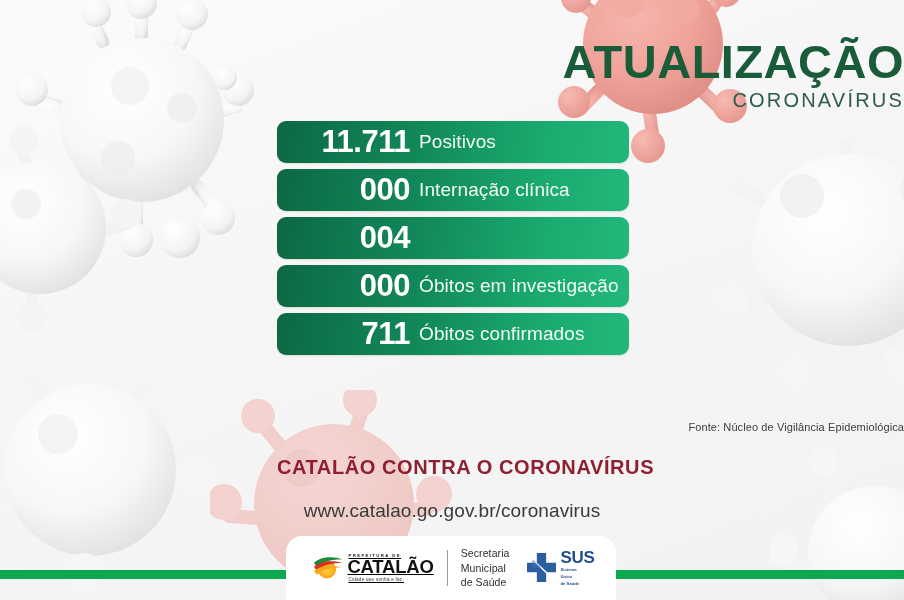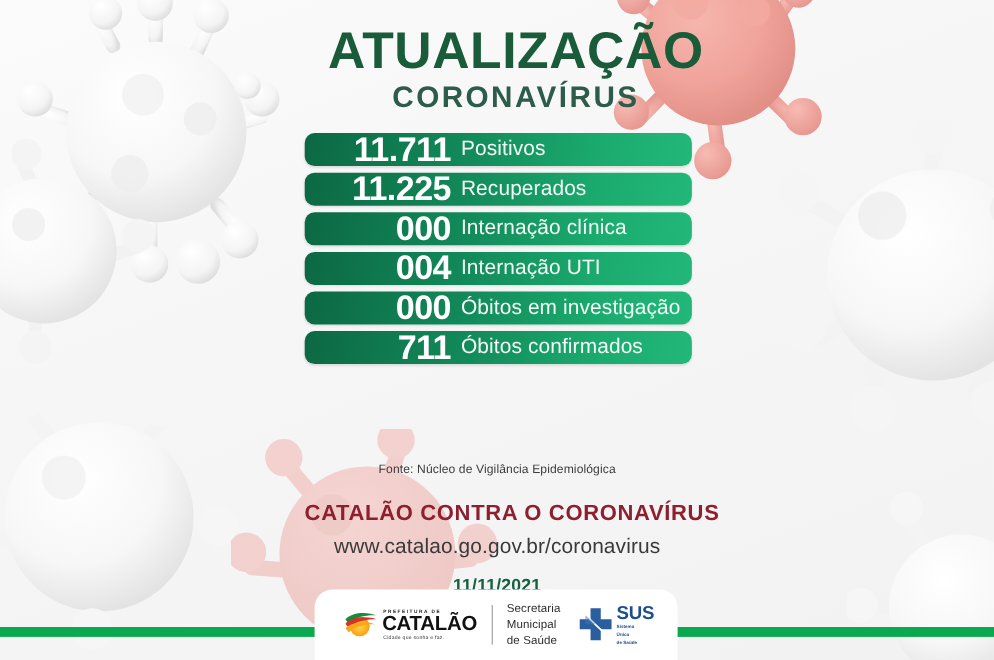--- a/index.html
+++ b/index.html
@@ -15,35 +15,35 @@
     width:904px; height:600px;
     background:linear-gradient(160deg,#fbfbfb 0%,#f6f6f6 40%,#f2f2f2 100%);
     overflow:hidden;
   }
 
   
   .virus { position:absolute; pointer-events:none; }
   .virus svg { display:block; width:100%; height:100%; }
 
   
-  .header { position:absolute; left:0; right:0; top:22px; text-align:center; z-index:6;padding-left:34px; }
+  .header { position:absolute; left:0; right:0; top:38px; text-align:right; z-index:6;padding-left:34px; }
   .title {
     font-size:47px; font-weight:bold; letter-spacing:0.5px;
     color:#1a5c3a; line-height:1.02;
   }
   .subtitle {
-    font-size:27px; font-weight:700; letter-spacing:2.2px;
+    font-size:20px; font-weight:400; letter-spacing:2.2px;
     color:#2d5c4a; line-height:1.25; margin-top:2px;
   }
 
   
   .bars { position:absolute; left:277px; top:121px; width:352px; z-index:6; }
   .bar {
     position:relative;
-    height:30px; margin-bottom:6px;
+    height:42px; margin-bottom:6px;
     border-radius:9px;
     background:linear-gradient(100deg,#0d6b45 0%,#11措7a52 1%,#138f5f 40%,#1aa96c 72%,#21b577 100%);
     background:linear-gradient(100deg,#0c6843 0%,#128a5a 42%,#1bab6e 76%,#22b87a 100%);
     box-shadow:0 1px 2px rgba(0,0,0,0.10);
     display:flex; align-items:center;
     overflow:hidden;
   }
   .bar .num {
     width:133px; flex:0 0 133px;
     text-align:right;
@@ -59,35 +59,35 @@
     font-size:19px; font-weight:300;
     letter-spacing:0.1px;
     line-height:1;
     white-space:nowrap;
     padding-bottom:1px;
   }
 
   
   .source {
     position:absolute; left:0; right:0; top:421px;
-    text-align:center;
+    text-align:right;
     font-size:11px; color:#3c3c3c; font-weight:400;
     letter-spacing:0.1px; z-index:6;
   }
   .campaign {
     position:absolute; left:0; right:0; top:455px;
     text-align:center; z-index:6;
   }
   .campaign .line1 {
     font-size:20px; font-weight:bold; color:#8e1f2e;
     letter-spacing:0.6px; line-height:1.25;padding-left:27px;
   }
   .campaign .line2 {
     font-size:19px; font-weight:300; color:#3a3a3a;
-    letter-spacing:0.1px; line-height:1.35; margin-top:5px;
+    letter-spacing:0.1px; line-height:1.35; margin-top:18px;
   }
   .campaign .date {
     margin-top:13px;
     font-size:16px; font-weight:bold; color:#14613f;
     letter-spacing:0.2px;
   }
 
   
   .stripe {
     position:absolute; left:0; right:0; top:570px; height:9px;
@@ -100,21 +100,21 @@
     width:330px; height:64px;
     background:#ffffff;
     border-radius:16px 16px 0 0;
     z-index:7;
     display:flex; align-items:center; justify-content:center;
     gap:0px;
   }
 
   .logo-catalao { display:flex; align-items:center; gap:4px; margin-left:6px; }
   .catalao-mark { width:30px; height:26px; flex:0 0 30px; }
-  .catalao-text { line-height:1; }
+  .catalao-text { line-height:1;text-decoration:underline; }
   .catalao-text .pref {
     font-size:4.3px; letter-spacing:1.4px; color:#222; font-weight:bold;
     display:block; margin-left:1px;
   }
   .catalao-text .name {
     font-size:18.5px; font-weight:bold; color:#111;
     letter-spacing:-0.2px; display:block; line-height:1.02;
   }
   .catalao-text .slogan {
     font-size:4.6px; letter-spacing:0.25px; color:#333;
@@ -316,33 +316,28 @@
     <div class="subtitle">CORONAVÍRUS</div>
   </div>
 
   <div class="bars">
 
     <div class="bar">
       <span class="num">11.711</span>
       <span class="lbl">Positivos</span>
     </div>
 
-    <div class="bar">
-      <span class="num">11.225</span>
-      <span class="lbl">Recuperados</span>
-    </div>
 
     <div class="bar">
       <span class="num">000</span>
       <span class="lbl">Internação clínica</span>
     </div>
 
     <div class="bar">
       <span class="num">004</span>
-      <span class="lbl">Internação UTI</span>
     </div>
 
     <div class="bar">
       <span class="num">000</span>
       <span class="lbl">Óbitos em investigação</span>
     </div>
 
     <div class="bar">
       <span class="num">711</span>
       <span class="lbl">Óbitos confirmados</span>

